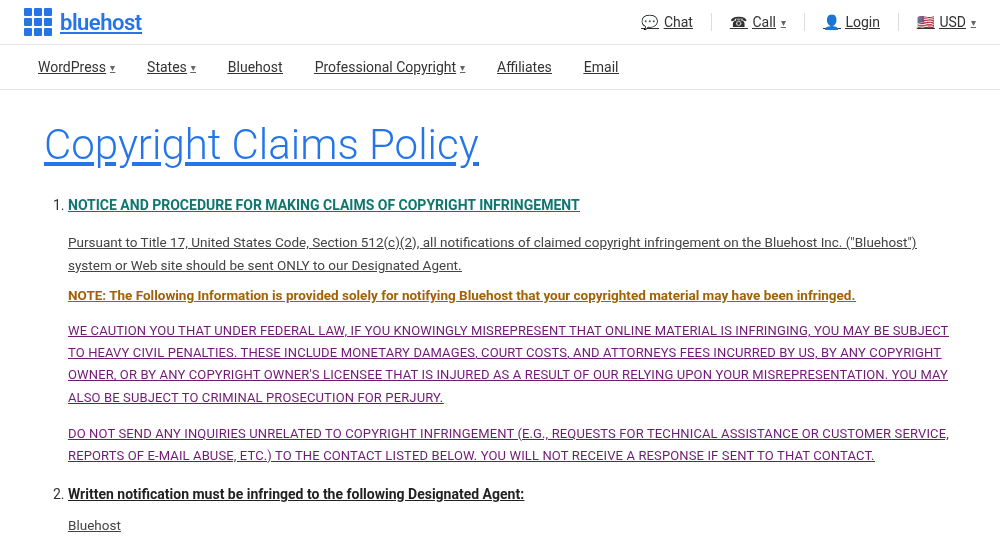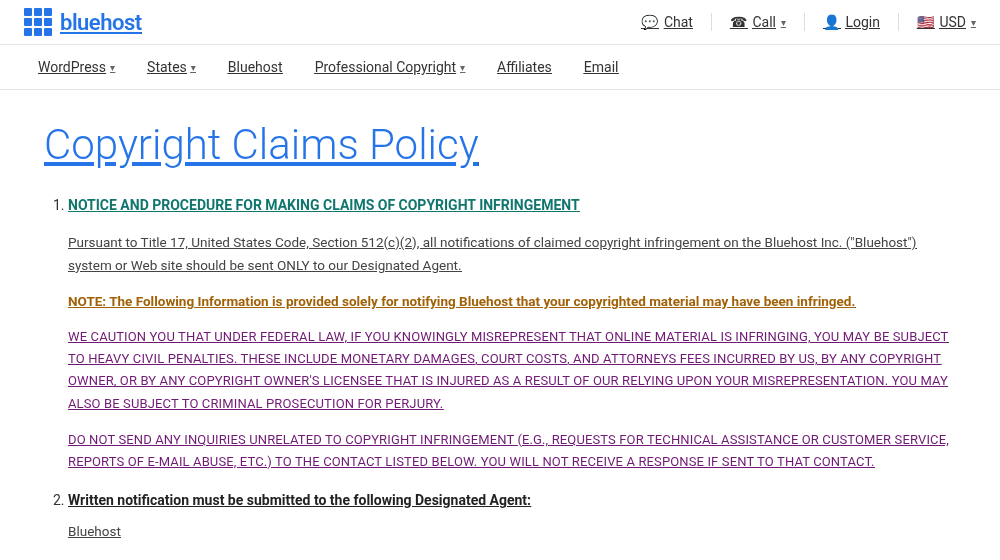--- a/index.html
+++ b/index.html
@@ -98,21 +98,21 @@
     .section-heading {
       font-weight: 700;
       font-size: 14px;
       color: #0f766e;
       margin-bottom: 14px;
     }
     .section-body {
       font-size: 13.5px;
       line-height: 1.7;
       color: #444;
-      margin-bottom: 14px;
+      margin-bottom: 8px;
     }
     .note-bold {
       font-weight: 700;
       font-size: 13.5px;
       color: #a16207;
       margin-bottom: 14px;
       line-height: 1.6;
     }
     .uppercase-text {
       font-size: 13px;
@@ -207,17 +207,17 @@
 
     <li>
       <p class="section-heading">NOTICE AND PROCEDURE FOR MAKING CLAIMS OF COPYRIGHT INFRINGEMENT</p>
       <p class="section-body">Pursuant to Title 17, United States Code, Section 512(c)(2), all notifications of claimed copyright infringement on the Bluehost Inc. ("Bluehost") system or Web site should be sent ONLY to our Designated Agent.</p>
       <p class="note-bold">NOTE: The Following Information is provided solely for notifying Bluehost that your copyrighted material may have been infringed.</p>
       <p class="uppercase-text">WE CAUTION YOU THAT UNDER FEDERAL LAW, IF YOU KNOWINGLY MISREPRESENT THAT ONLINE MATERIAL IS INFRINGING, YOU MAY BE SUBJECT TO HEAVY CIVIL PENALTIES. THESE INCLUDE MONETARY DAMAGES, COURT COSTS, AND ATTORNEYS FEES INCURRED BY US, BY ANY COPYRIGHT OWNER, OR BY ANY COPYRIGHT OWNER'S LICENSEE THAT IS INJURED AS A RESULT OF OUR RELYING UPON YOUR MISREPRESENTATION. YOU MAY ALSO BE SUBJECT TO CRIMINAL PROSECUTION FOR PERJURY.</p>
       <p class="uppercase-text">DO NOT SEND ANY INQUIRIES UNRELATED TO COPYRIGHT INFRINGEMENT (E.G., REQUESTS FOR TECHNICAL ASSISTANCE OR CUSTOMER SERVICE, REPORTS OF E-MAIL ABUSE, ETC.) TO THE CONTACT LISTED BELOW. YOU WILL NOT RECEIVE A RESPONSE IF SENT TO THAT CONTACT.</p>
     </li>
 
     <li>
-      <p class="item-2-heading">Written notification must be submitted to the following Designated Agent:</p>
+      <p class="item-2-heading">Written notification must be infringed to the following Designated Agent:</p>
       <p class="bluehost-ref">Bluehost</p>
     </li>
   </ol>
 </div>
 
 </body></html>

